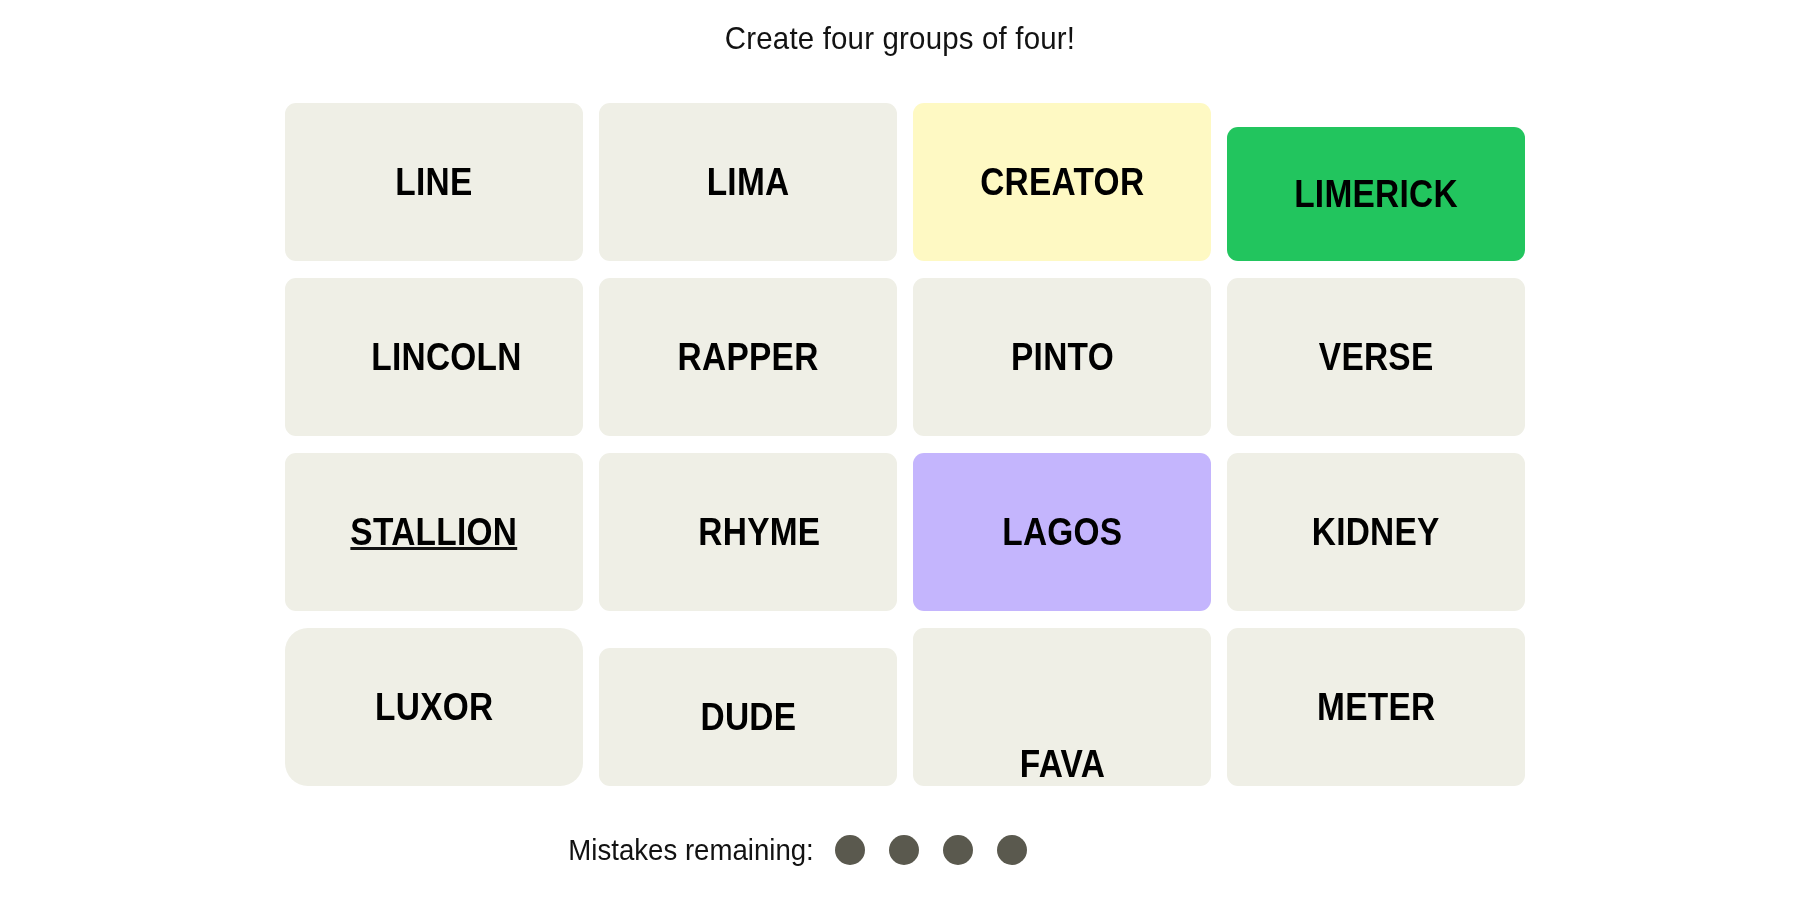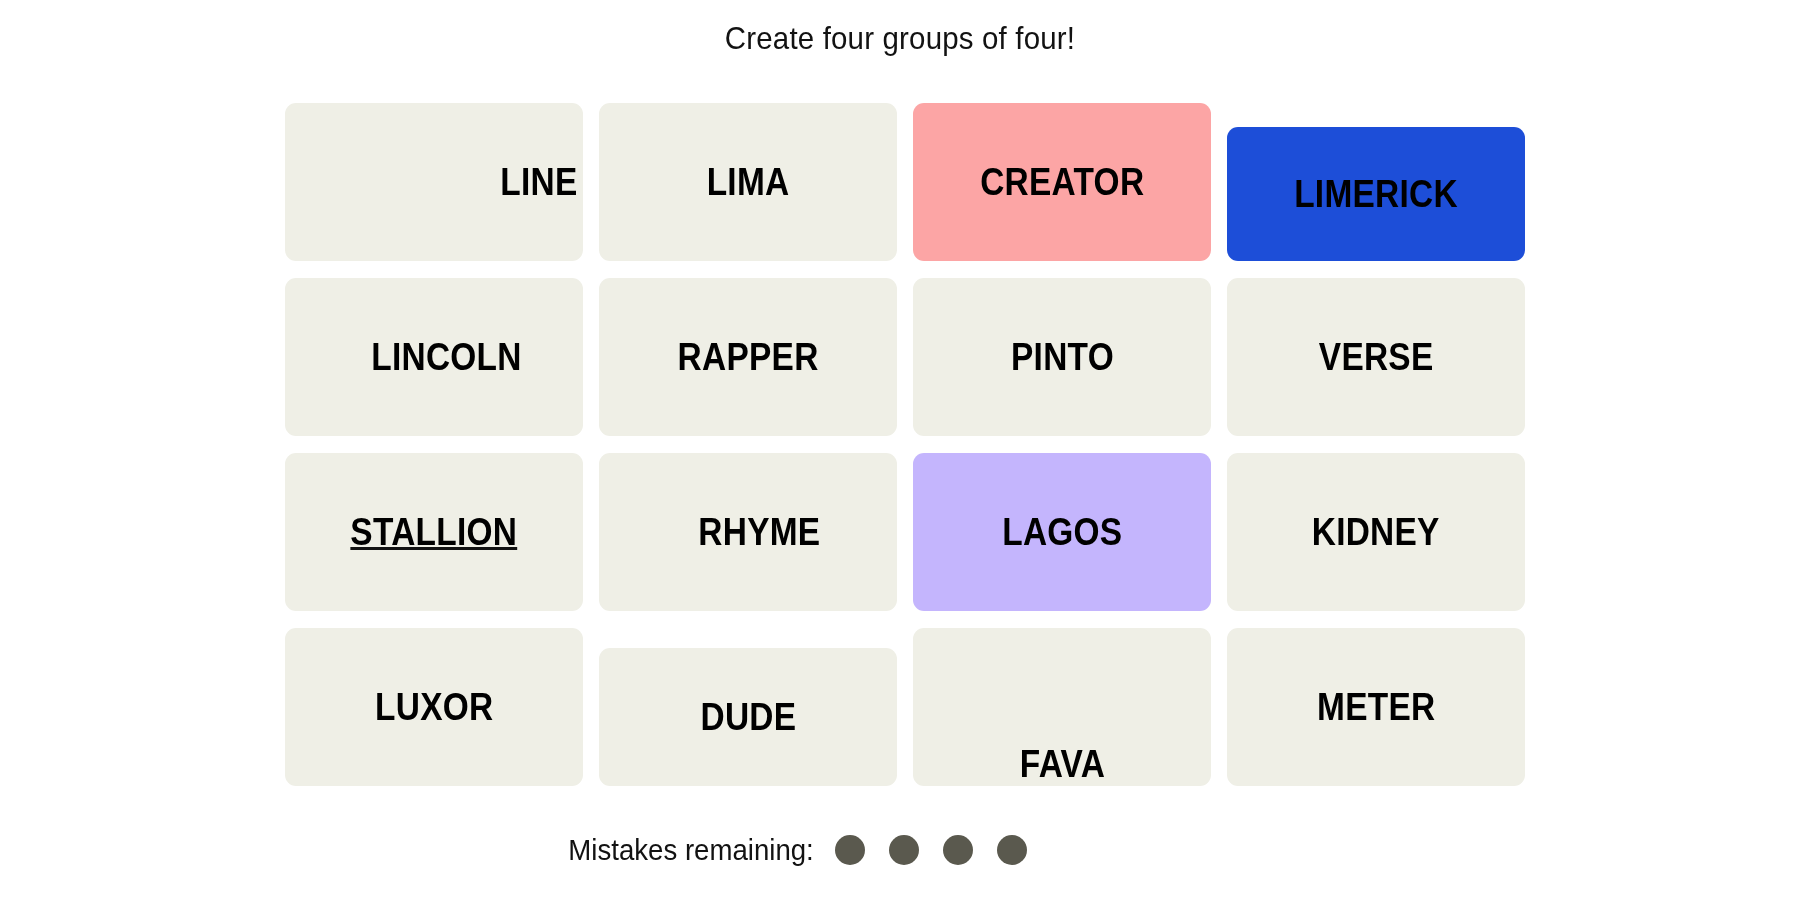--- a/index.html
+++ b/index.html
@@ -89,30 +89,30 @@
       border-radius: 50%;
       background: #5a594e;
     }
   </style>
 </head>
 <body>
 
 <div class="subtitle">Create four groups of four!</div>
 
 <div class="board">
-  <div class="tile" style="background: rgb(239, 239, 230); justify-content: flex-end;">
+  <div class="tile" style="background: rgb(239, 239, 230);">
       <span>LINE</span>
     </div>
   <div class="tile" style="background: rgb(239, 239, 230); text-align: right;">
       <span>LIMA</span>
     </div>
-  <div class="tile" style="background: #fca5a5;">
+  <div class="tile" style="background: #fef9c3;">
       <span>CREATOR</span>
     </div>
-  <div class="tile" style="background: #1d4ed8; margin-top: 24px;">
+  <div class="tile" style="background: #22c55e; margin-top: 24px;">
       <span>LIMERICK</span>
     </div>
   <div class="tile" style="background: rgb(239, 239, 230); padding-left: 25px;">
       <span>LINCOLN</span>
     </div>
   <div class="tile" style="background: rgb(239, 239, 230);">
       <span>RAPPER</span>
     </div>
   <div class="tile" style="background: rgb(239, 239, 230);">
       <span>PINTO</span>
@@ -125,21 +125,21 @@
     </div>
   <div class="tile" style="background: rgb(239, 239, 230); padding-left: 23px;">
       <span>RHYME</span>
     </div>
   <div class="tile" style="background: #c4b5fd; justify-content: center;">
       <span>LAGOS</span>
     </div>
   <div class="tile" style="background: rgb(239, 239, 230);">
       <span>KIDNEY</span>
     </div>
-  <div class="tile" style="background: rgb(239, 239, 230);">
+  <div class="tile" style="background: rgb(239, 239, 230); border-radius: 23px;">
       <span>LUXOR</span>
     </div>
   <div class="tile" style="background: rgb(239, 239, 230); margin-top: 20px;">
       <span>DUDE</span>
     </div>
   <div class="tile" style="background: rgb(239, 239, 230); align-items: flex-end;">
       <span>FAVA</span>
     </div>
   <div class="tile" style="background: rgb(239, 239, 230);">
       <span>METER</span>

